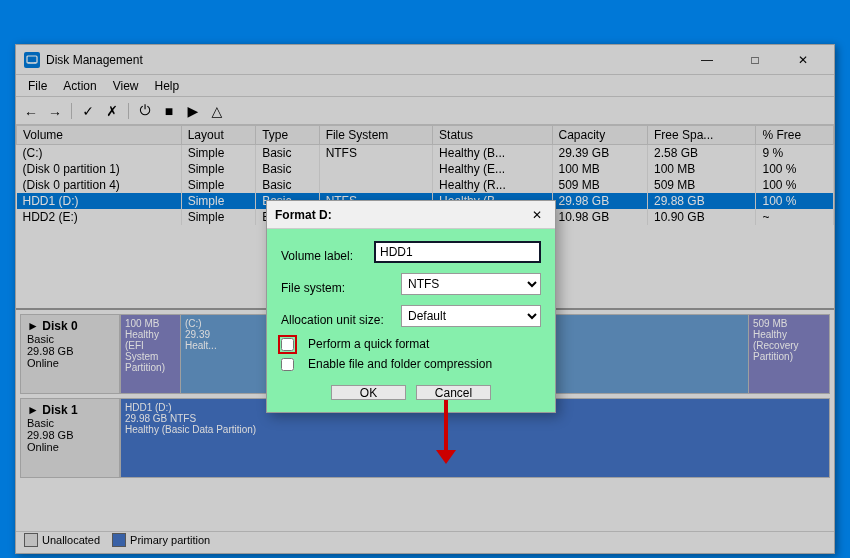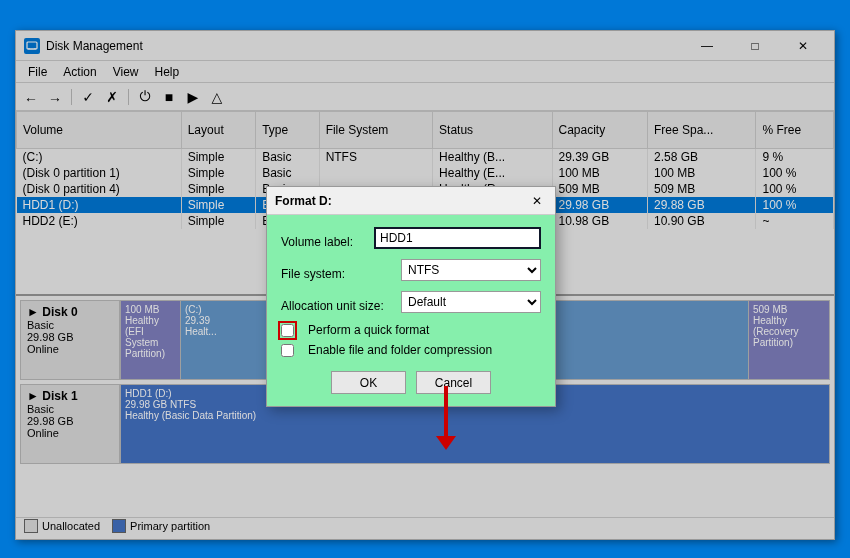--- a/index.html
+++ b/index.html
@@ -1,20 +1,20 @@
 <!DOCTYPE html>
 <html><head>
   <meta charset="utf-8">
   <style>
     * { box-sizing: border-box; margin: 0; padding: 0; font-family: 'Segoe UI', Tahoma, sans-serif; }
     body { width: 850px; height: 558px; background: #0078d7; overflow: hidden; }
 
     .window {
       position: absolute;
-      top: 30px; left: 15px;
+      top: 44px; left: 15px;
       width: 820px;
       height: 510px;
       background: #f0f0f0;
       border: 1px solid #999;
       box-shadow: 2px 2px 8px rgba(0,0,0,0.4);
     }
 
     .title-bar {
       display: flex;
       align-items: center;
@@ -98,21 +98,21 @@
     }
 
     .disk-table {
       width: 100%;
       border-collapse: collapse;
       font-size: 12px;
     }
     .disk-table th {
       background: #e8e8e8;
       border: 1px solid #ccc;
-      padding: 11px 6px;
+      padding: 2px 6px;
       text-align: left;
       font-weight: normal;
       font-size: 12px;
       white-space: nowrap;
     }
     .disk-table td {
       border-right: 1px solid #ddd;
       padding: 1px 6px;
       font-size: 12px;
       white-space: nowrap;
@@ -269,21 +269,21 @@
       outline-offset: 1px;
     }
     .dialog-buttons {
       display: flex;
       justify-content: center;
       gap: 10px;
       margin-top: 14px;
     }
     .dialog-btn {
       width: 75px;
-      height: 23px;
+      height: 15px;
       border: 1px solid #999;
       background: #e8e8e8;
       font-size: 12px;
       cursor: pointer;
     }
     .dialog-btn.primary {
       background: #e8e8e8;
     }
 
     

